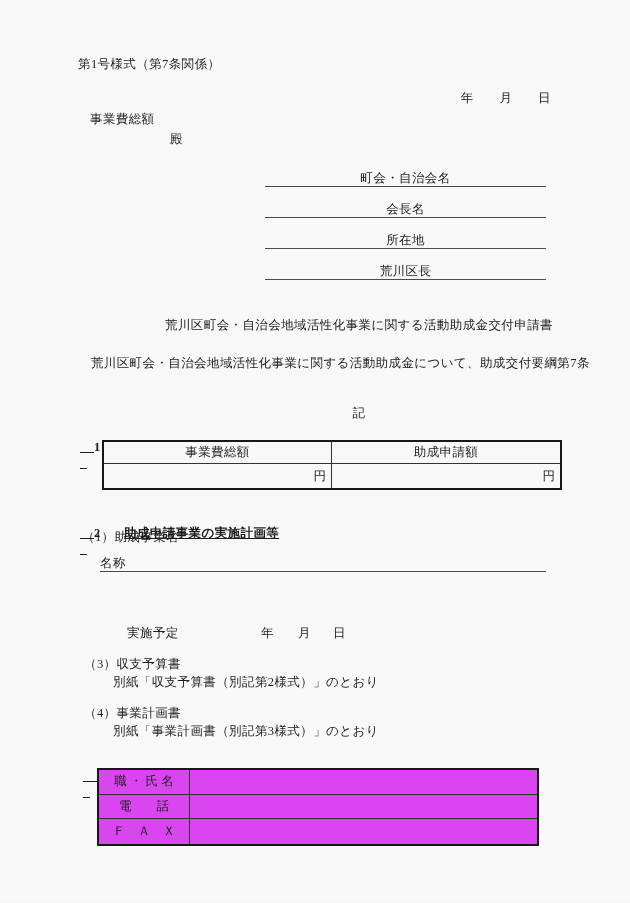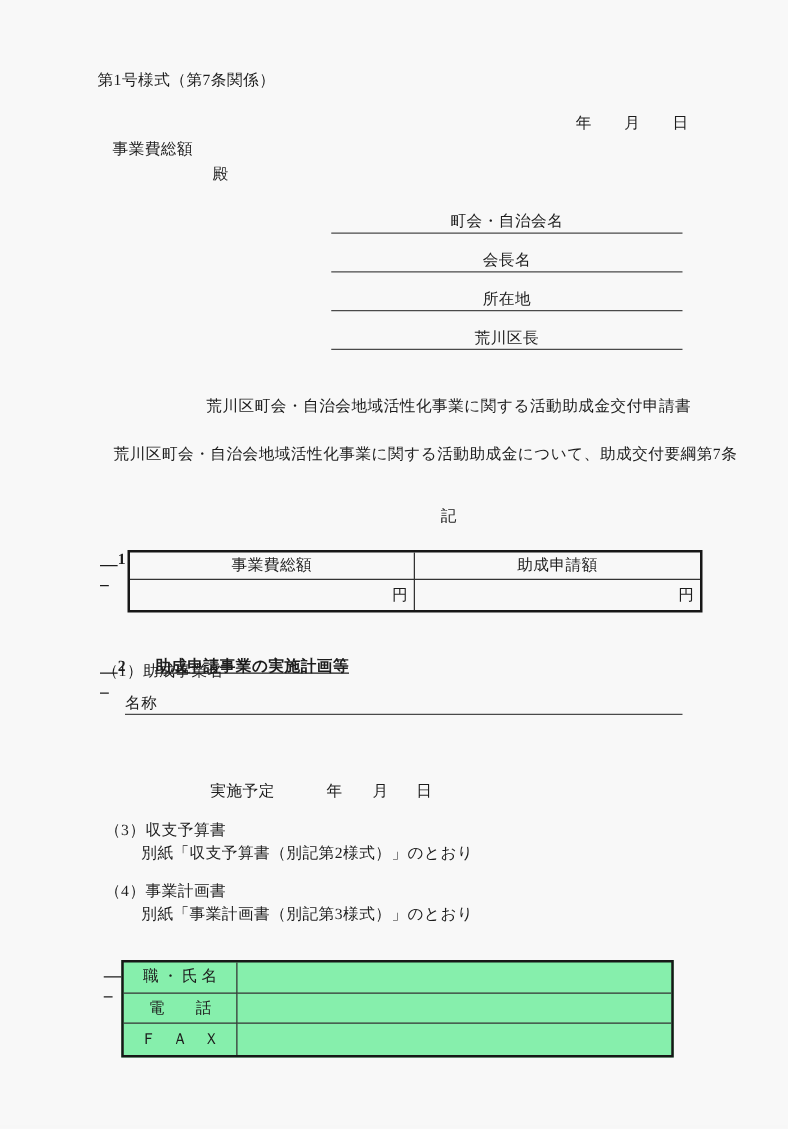--- a/index.html
+++ b/index.html
@@ -25,21 +25,21 @@
   .name-field{
     position:absolute;left:100px;top:553px;width:446px;height:19px;
     border-bottom:1px solid #4a4a4a;box-sizing:border-box;
   }
 
   
   .sec-num{display:inline-block;width:30px;}
 
   
   .sched-row{position:absolute;left:113px;height:16px;}
-  .sched-row .sl{display:inline-block;width:134px;text-align:center;}
+  .sched-row .sl{display:inline-block;width:134px;}
   .sched-row .yy{display:inline-block;margin-right:24px;}
   .sched-row .mm{display:inline-block;margin-right:22px;}
 
   
   .t1{
     position:absolute;left:82px;top:440px;width:460px;height:50px;
     border:2px solid #171717;box-sizing:border-box;
     display:grid;grid-template-columns:1fr 1fr;grid-template-rows:22px 1fr;
     background:#f8f8f8;
     margin-left:20px;
@@ -53,21 +53,21 @@
   .t1 .vcell{
     display:flex;align-items:center;justify-content:flex-end;
     padding-right:5px;font-size:12.5px;box-sizing:border-box;
   }
 
   
   .t2{
     position:absolute;left:97px;top:768px;width:442px;height:78px;
     border:2px solid #171717;box-sizing:border-box;
     display:grid;grid-template-columns:91px 1fr;grid-template-rows:1fr 1fr 1fr;
-    background:#86efac;
+    background:#d946ef;
   }
   .t2 .lcell{
     border-right:1px solid #333;
     display:flex;align-items:center;justify-content:center;
     font-size:12.5px;white-space:pre;
   }
   .t2 .vcell{font-size:12.5px;padding-left:6px;display:flex;align-items:center;}
   .t2 .rb{border-bottom:1px solid #333;}
 </style>
 </head>

